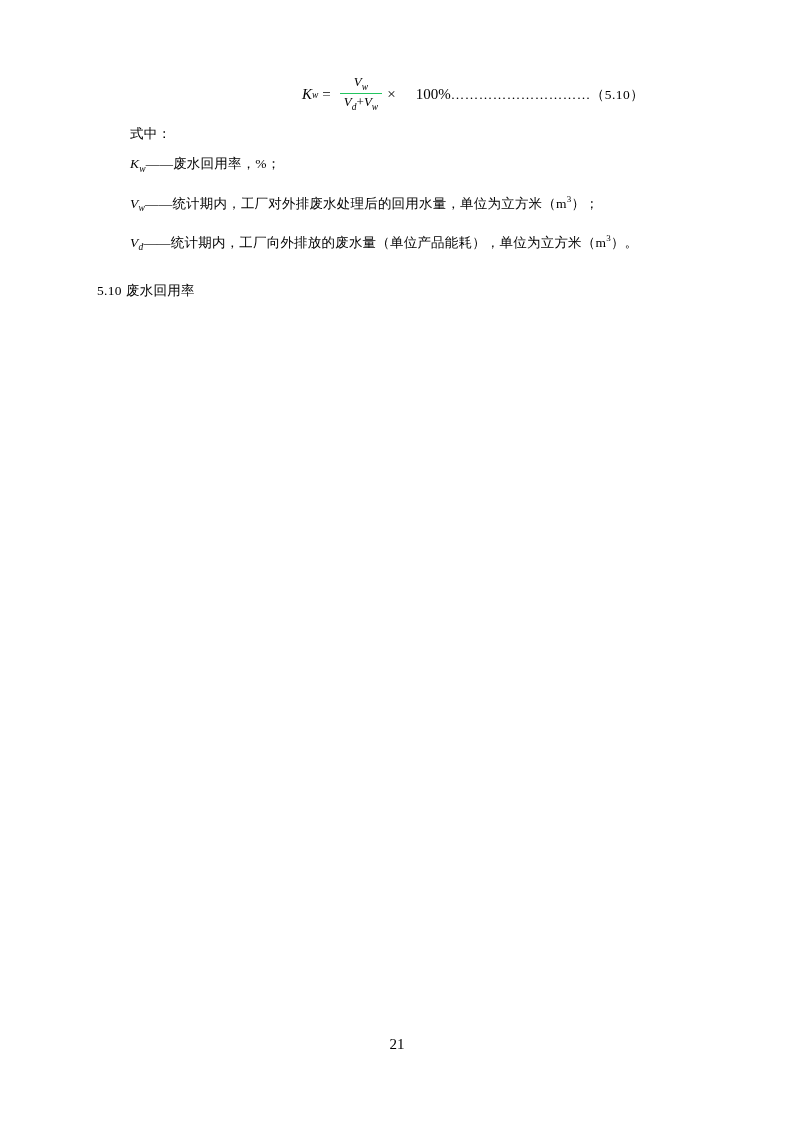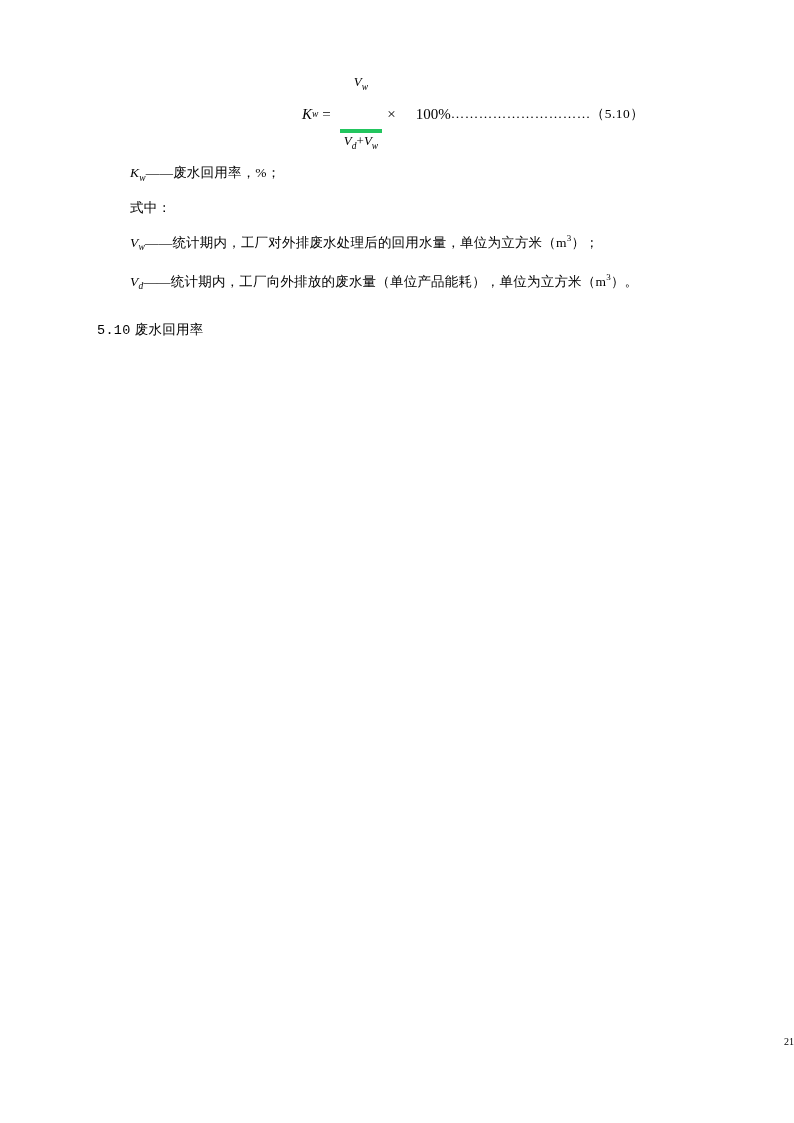--- a/index.html
+++ b/index.html
@@ -50,29 +50,28 @@
     font-style: italic;
   }
   .frac {
     display: inline-flex;
     flex-direction: column;
     align-items: center;
     vertical-align: middle;
     margin: 0 5px;
     position: relative;
     top: -1px;
-    gap: 36px;
   }
   .frac .num {
     padding: 0 4px 1px 4px;
     font-size: 13px;
     line-height: 1.1;
   }
   .frac .den {
-    border-top: 4px solid #22c55e;
+    border-top: 1px solid #22c55e;
     padding: 1px 4px 0 4px;
     font-size: 13px;
     line-height: 1.1;
   }
   .eqmark { margin: 0 4px; }
   .formula-tag {
     font-size: 13.5px;
     letter-spacing: 0.5px;
     white-space: nowrap;
   }
@@ -97,40 +96,40 @@
 
   .section-heading {
     font-size: 13.5px;
     line-height: 30px;
     margin: 14px 0 0 0;
     font-family: "Liberation Sans", sans-serif;
     font-weight: normal;
     letter-spacing: 0.3px;
   }
   .section-heading .num {
-    font-family: Liberation Mono, monospace;
+    font-family: Liberation Serif, serif;
     margin-top: 38px;
   }
   .body-para {
     font-size: 13.5px;
     line-height: 31px;
     margin: 2px 0 0 0;
     text-align: justify;
   }
   .body-para .first-indent { display: inline-block; width: 30px; }
   .std-title { font-style: normal; }
 
   
   .page-number {
     position: absolute;
     left: 0;
     right: 0;
     top: 1036px;
-    text-align: right;
-    font-size: 10px;
+    text-align: center;
+    font-size: 15px;
     font-family: "Liberation Serif", serif;
   }
 </style>
 </head>
 <body>
 
 <div class="page">
 
   <div class="content">
 
@@ -143,25 +142,25 @@
         <span class="frac">
           <span class="num"><span class="ital">V</span><span class="sub">w</span></span>
           <span class="den"><span class="ital">V</span><span class="sub">d</span><span>+</span><span class="ital">V</span><span class="sub">w</span></span>
         </span>
         <span>×</span>
         <span style="margin-left:20px">100%</span>
       </div>
       <div class="formula-tag">…………………………（5.10）</div>
     </div>
 
+    <p class="para indent1">式中：</p>
+
     <p class="para indent2">
       <span class="varname">K</span><span class="sub">w</span><span>——废水回用率，%；</span>
     </p>
-
-    <p class="para indent1">式中：</p>
 
     <p class="para indent2">
       <span class="varname">V</span><span class="sub">w</span><span>——统计期内，工厂对外排废水处理后的回用水量，单位为立方米（m</span><span class="sup">3</span><span>）；</span>
     </p>
 
     <p class="para indent2">
       <span class="varname">V</span><span class="sub">d</span><span>——统计期内，工厂向外排放的废水量（单位产品能耗），单位为立方米（m</span><span class="sup">3</span><span>）。</span>
     </p>
 
     <h2 class="section-heading">

